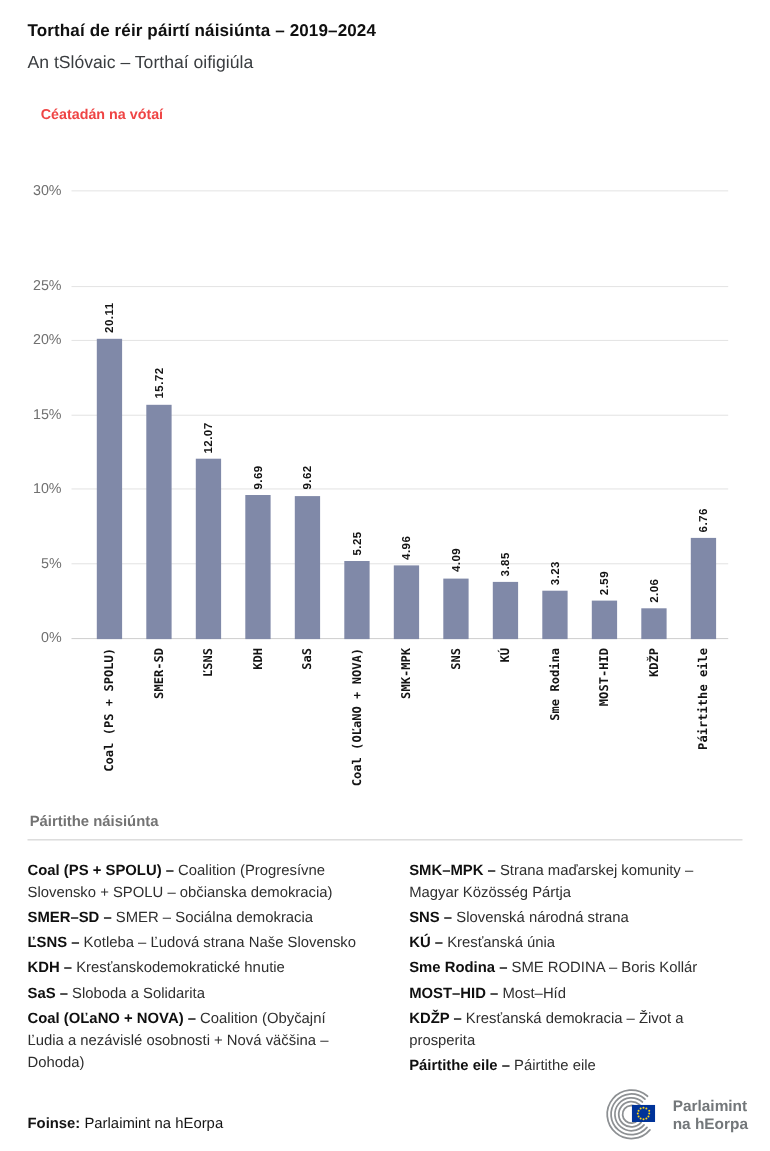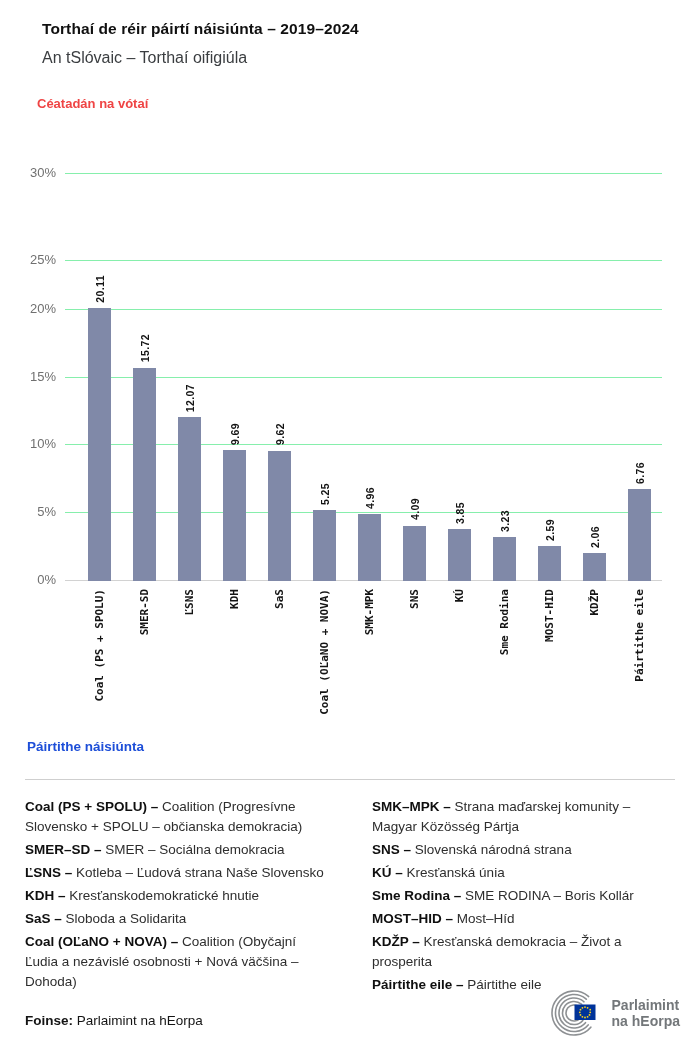--- a/index.html
+++ b/index.html
@@ -1,40 +1,40 @@
 <!DOCTYPE html>
 <html><head>
 <meta charset="utf-8">
 <style>
   html,body{margin:0;padding:0;background:#fff;}
   body{font-family:"Liberation Sans",sans-serif;color:#1d1d1b;}
   .page{position:relative;width:700px;height:1046px;overflow:hidden;background:#fff;}
 
   
-  .header{padding:20px 42px 0;}
+  .header{padding:20px 25px 0;}
   .title{margin:0;font-size:15.5px;font-weight:700;color:#101010;letter-spacing:.1px;}
   .subtitle{margin:11px 0 0;font-size:16px;font-weight:400;color:#3a3d40;}
 
   
   .axis-title{margin:29px 0 0 37px;font-size:13px;font-weight:700;color:#ef4444;}
   .plot{position:relative;margin:63px 38px 0 65px;height:407px;}
-  .gridline{position:absolute;left:0;right:0;height:1px;background:#86efac;}
+  .gridline{position:absolute;left:0;right:0;height:1px;background:#e5e5e5;}
   .gridline.zero{background:#d2d2d2;}
   .tick-label{position:absolute;right:calc(100% + 9px);top:-8px;font-size:13px;color:#707070;white-space:nowrap;}
   .bars{position:absolute;top:0;bottom:0;left:12px;right:0;display:flex;align-items:flex-end;}
   .bar-col{flex:1;display:flex;flex-direction:column;align-items:center;justify-content:flex-end;height:100%;}
   .bar-value{writing-mode:vertical-rl;transform:rotate(180deg);font-size:10.5px;font-weight:700;color:#141414;margin-bottom:5px;letter-spacing:.4px;}
   .bar{width:23px;}
   .xlabels{display:flex;margin:8px 38px 0 65px;padding-left:12px;height:150px;}
   .xlabel-col{flex:1;display:flex;justify-content:center;align-items:flex-start;}
   .xlabel{writing-mode:vertical-rl;transform:rotate(180deg);font-family:"DejaVu Sans Mono",monospace;font-size:11px;font-weight:700;color:#141414;white-space:nowrap;}
 
   
   .legend{margin:0 25px;}
-  .legend-title{margin:0 0 25px 2px;font-size:13.5px;font-weight:700;color:#1d4ed8;}
+  .legend-title{margin:0 0 9px 2px;font-size:13.5px;font-weight:700;color:#737373;}
   .legend-divider{border:none;border-top:1px solid #cfcfcf;margin:0 0 17px;}
   .legend-cols{display:flex;gap:44px;}
   .legend-col{flex:1;}
   .entry{font-size:13.5px;line-height:20px;margin-bottom:3px;color:#2e2e2e;}
   .entry b{color:#0f0f0f;}
 
   
   .footer{position:absolute;left:25px;right:20px;bottom:8px;display:flex;justify-content:space-between;align-items:flex-end;}
   .source{margin:0 0 10px;font-size:13.5px;color:#141414;}
   .logo{display:flex;align-items:center;gap:9px;}

